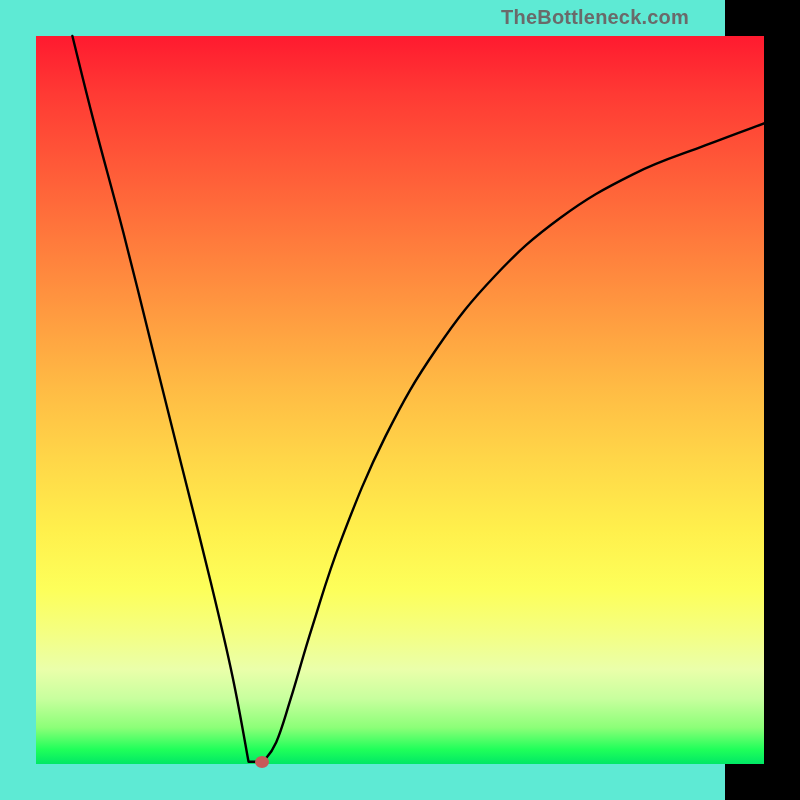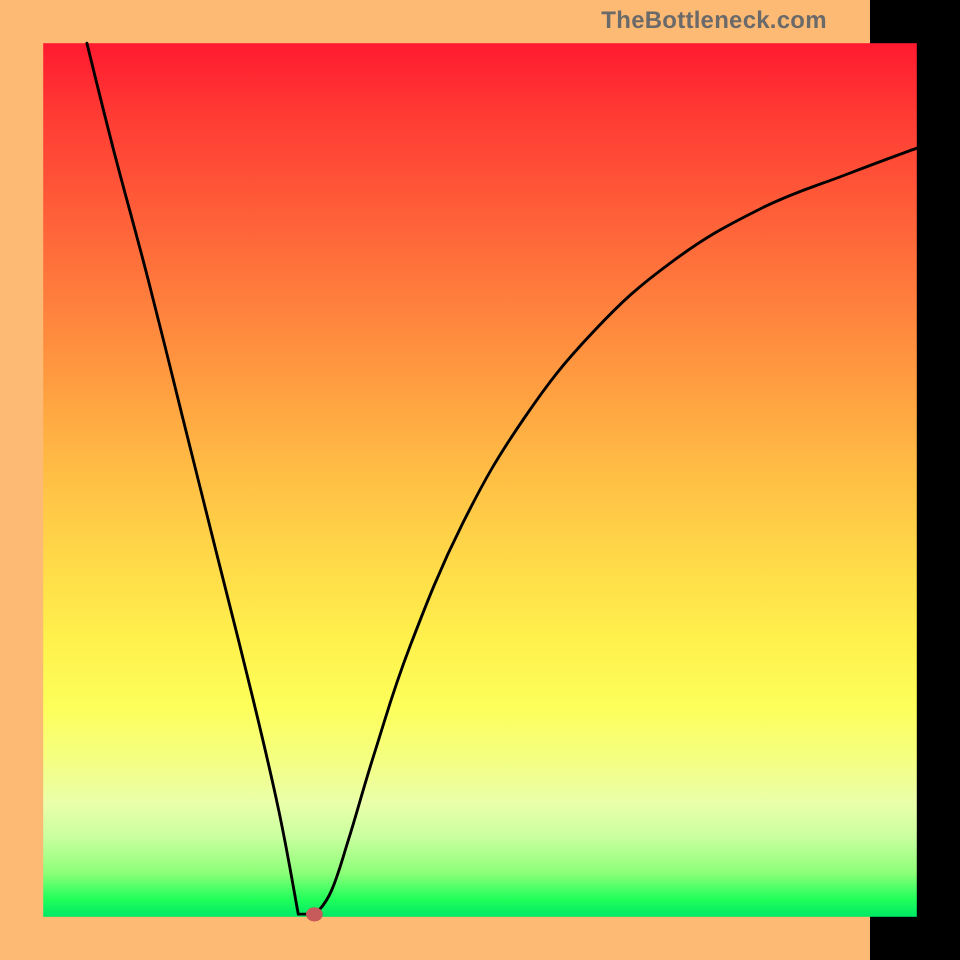--- a/index.html
+++ b/index.html
@@ -10,21 +10,21 @@
     background: #000;
     overflow: hidden;
     font-family: Arial, Helvetica, sans-serif;
   }
   .frame {
     position: absolute;
     left: 0;
     top: 0;
     width: 725px;
     height: 800px;
-    background: #fdba74;
+    background: #5eead4;
   }
   .plot-area {
     position: absolute;
     left: 36px;
     top: 36px;
     width: 728px;
     height: 728px;
     
     background: linear-gradient(
       to bottom,

